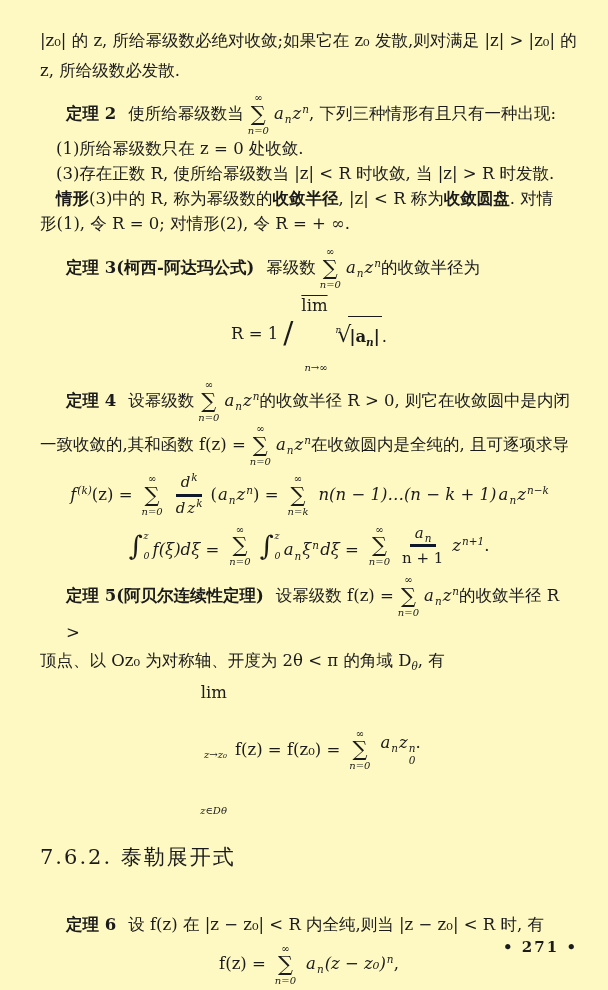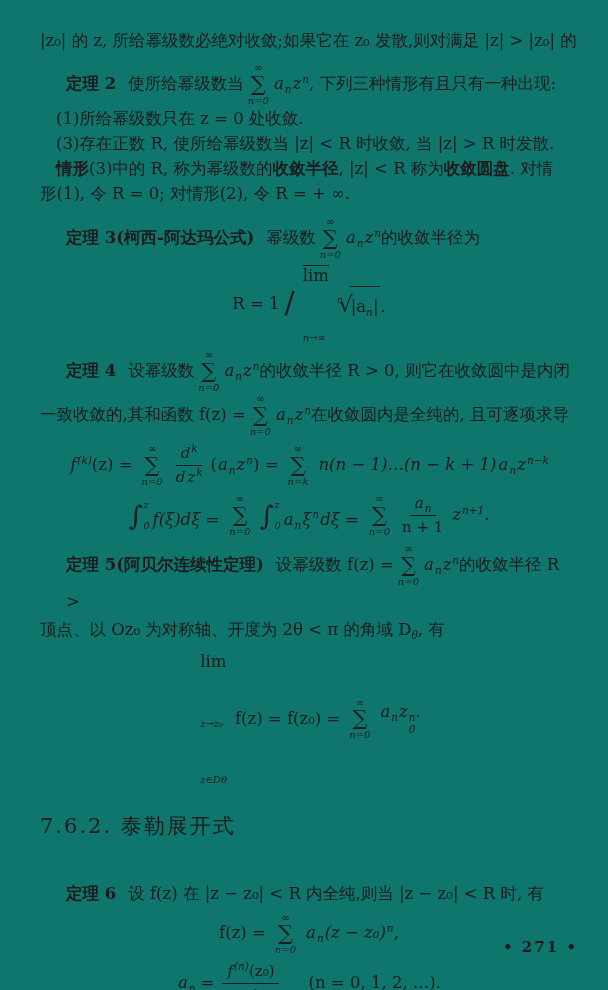--- a/index.html
+++ b/index.html
@@ -1,18 +1,18 @@
 <!DOCTYPE html>
 <html><head>
 <meta charset="utf-8">
 <style>
   html,body{margin:0;padding:0;background:#ffffff;}
   .page{
     width:608px;height:990px;box-sizing:border-box;position:relative;
-    background:#0f766e;color:#1b1b1b;overflow:hidden;
+    background:#fef9c3;color:#1b1b1b;overflow:hidden;
     padding:26px 30px 0 40px;
     font-family:"DejaVu Serif","Liberation Serif",serif;
     font-size:16.5px;
   }
   .line{line-height:30px;margin:0;}
   .tight{line-height:25px;}
   .indent-thm{padding-left:26px;margin-top:41px;}
   .indent-item{padding-left:16px;}
   .thm-label{font-weight:bold;margin-right:12px;}
   .bold{font-weight:bold;}
@@ -20,47 +20,48 @@
   .sum{display:inline-flex;flex-direction:column;align-items:center;line-height:1;
        vertical-align:middle;margin:0 4px;}
   .slim{font-size:10px;line-height:1.15;font-style:italic;}
   .sigma{font-size:21px;line-height:1;}
   sub,sup{font-size:10.5px;font-style:italic;line-height:0;}
   .mv{font-style:italic;margin:0 1px;}
   .fx{display:inline-block;white-space:nowrap;}
   .formula{display:flex;align-items:center;justify-content:center;gap:5px;
            margin:6px 0;line-height:1.25;}
   .frac{display:inline-flex;flex-direction:column;align-items:center;margin:0 3px;font-size:15px;}
-  .frac .num{border-bottom:1px solid #0f172a;padding:0 4px 2px;}
+  .frac .num{border-bottom:3px solid #0f172a;padding:0 4px 2px;}
   .frac .den{padding-top:2px;}
-  .limstack{display:inline-flex;flex-direction:column;align-items:flex-start;margin:0 3px;gap:45px;}
+  .limstack{display:inline-flex;flex-direction:column;align-items:flex-end;margin:0 3px;gap:45px;}
   .limbar{text-decoration:overline;}
   .bigslash{font-size:30px;font-weight:300;transform:translateY(-2px);}
   .rootidx{font-size:9px;vertical-align:9px;margin-right:-4px;font-style:italic;}
   .radsign{font-size:22px;}
-  .radicand{border-top:1.3px solid #1b1b1b;margin-left:-3px;padding:10px 2px 0 1px;}
+  .radicand{border-top:1.3px solid #1b1b1b;margin-left:-3px;padding:10px 2px 0 1px;font-weight:bold;}
   .intwrap{display:inline-flex;align-items:center;margin-right:2px;}
   .intsign{font-size:27px;line-height:1;}
   .intlims{display:inline-flex;flex-direction:column;justify-content:space-between;
            height:30px;font-size:9.5px;line-height:1;margin-left:1px;font-style:italic;}
   .ssk{display:inline-flex;flex-direction:column;line-height:1.15;font-size:10.5px;
        font-style:italic;vertical-align:-4px;}
   .cond-line{text-align:right;padding-right:115px;line-height:24px;margin:2px 0 4px;}
   .cond-gap{margin-left:22px;font-style:normal;}
   .section-heading{font-size:21px;font-weight:normal;margin:26px 0 4px;letter-spacing:2px;}
   .pagenum{position:absolute;right:30px;top:938px;font-size:15px;letter-spacing:2px;font-weight:bold;}
   .sp-t6{margin-top:6px;}
   .sp-t10{margin-top:10px;}
 </style>
 </head>
 <body>
 
 <div class="page">
 
   <p class="line">|z₀| 的 z, 所给幂级数必绝对收敛;如果它在 z₀ 发散,则对满足 |z| &gt; |z₀| 的</p>
+  <p class="line">z, 所给级数必发散.</p>
 
   <div class="line indent-thm sp-t6">
     <span class="thm-label">定理 2</span><span>使所给幂级数当</span><span class="sum">
         <span class="slim">∞</span>
         <span class="sigma">∑</span>
         <span class="slim">n=0</span>
       </span><span class="fx"><span class="mv">a</span><sub>n</sub><span class="mv">z</span><sup>n</sup></span><span>, 下列三种情形有且只有一种出现:</span>
   </div>
   <p class="line tight indent-item">(1)所给幂级数只在 z = 0 处收敛.</p>
   <p class="line tight indent-item">(3)存在正数 R, 使所给幂级数当 |z| &lt; R 时收敛, 当 |z| &gt; R 时发散.</p>

